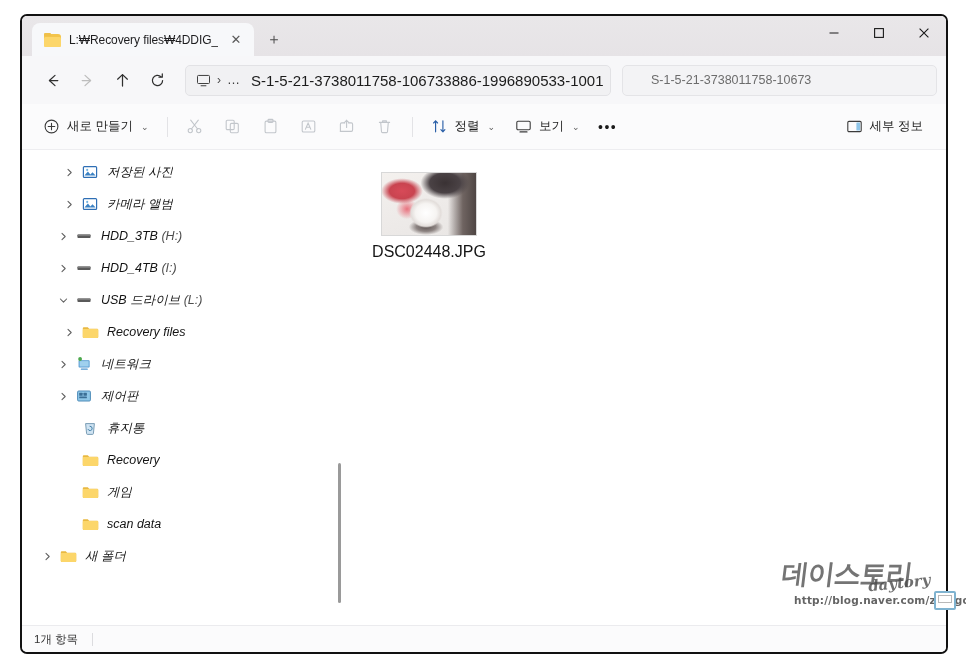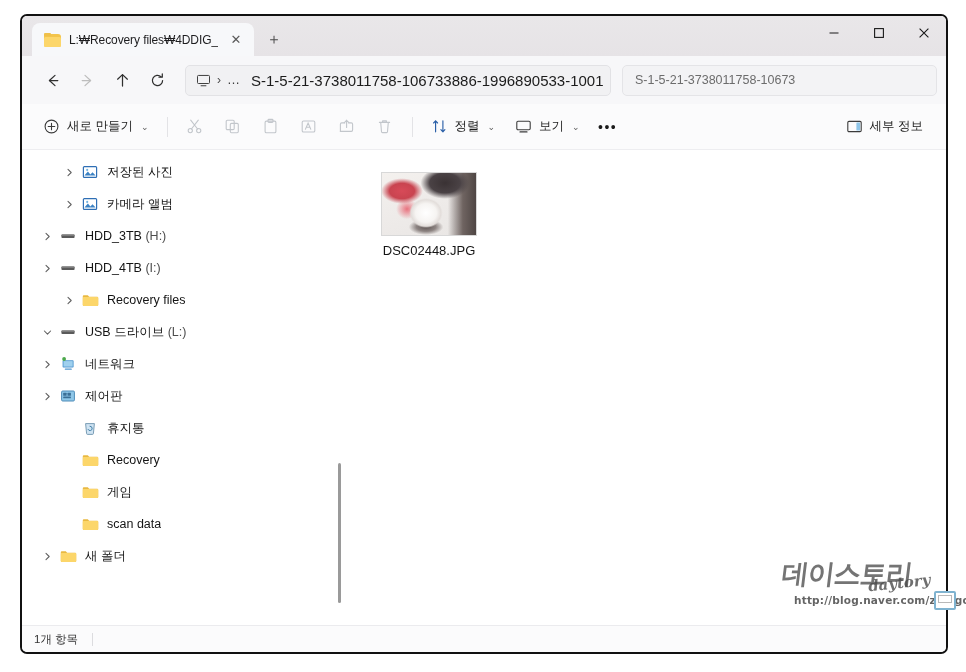--- a/index.html
+++ b/index.html
@@ -126,21 +126,21 @@
   }
 
   .searchbox {
     margin-left: 9px;
     height: 31px;
     flex: 1 1 auto;
     background: #f3f3f5;
     border: 1px solid #e4e4e7;
     border-radius: 5px;
     display: flex; align-items: center;
-    padding: 0 12px;
+    padding: 0 28px;
     overflow: hidden;
   }
   .searchbox .txt {
     font-size: 12.5px; color: #6c6c6c; white-space: nowrap;
   }
 
   
   .toolbar {
     height: 46px;
     background: #fbfbfc;
@@ -177,41 +177,41 @@
     position: relative;
   }
 
   .sidebar {
     width: 323px;
     background: #ffffff;
     position: relative;
     overflow: hidden;
     flex: 0 0 auto;
   }
-  .tree { padding-top: 6px; }
+  .tree { padding-top: 6px; font-style: italic; }
   .titem {
     height: 32px;
     display: flex; align-items: center;
     font-size: 12.5px; color: #141414;
     padding-right: 6px;
     white-space: nowrap;
   }
   .twist {
     width: 22px; height: 100%;
     display: flex; align-items: center; justify-content: center;
     color: #5f5f5f; flex: 0 0 auto;
   }
   .twist svg { display: block; }
   .twist.empty { visibility: hidden; }
   .ticon { width: 20px; display: flex; align-items: center; justify-content: center; flex: 0 0 auto; margin-right: 7px; }
   .tlabel { overflow: hidden; text-overflow: ellipsis; }
   .tlabel .drv { color: #4d4d4d; }
 
   
-  .lvl1 { padding-left: 14px; }
+  .lvl1 { padding-left: 30px; }
   .lvl2 { padding-left: 36px; }
 
   
   .side-divider {
     position: absolute; top: 0; bottom: 0; left: 323px;
     width: 1px; background: #eceef0;
   }
   .side-scroll-track {
     position: absolute; left: 313px; top: 0; bottom: 0; width: 9px;
   }
@@ -252,21 +252,21 @@
       radial-gradient(ellipse 26px 16px at 20px 18px, #d74a58 0%, #c94450 48%, rgba(220,120,130,0) 80%),
       radial-gradient(ellipse 14px 13px at 25px 36px, #e8737f 0%, rgba(235,150,158,0) 78%),
       
       radial-gradient(circle 4px at 40px 46px, #1c6b4a 0%, rgba(28,107,74,0) 100%),
       radial-gradient(circle 4px at 50px 42px, #b8302f 0%, rgba(184,48,47,0) 100%),
       
       linear-gradient(160deg, #f4f1ee 0%, #efecea 40%, #e9e6e4 100%);
   }
   .fname {
     margin-top: 7px;
-    font-size: 13px; color: #141414; text-align: center;
+    font-size: 16px; color: #141414; text-align: center;
     white-space: nowrap;
   }
 
   
   .statusbar {
     height: 27px;
     background: #fbfbfc;
     border-top: 1px solid #ebebee;
     display: flex; align-items: center;
     padding: 0 12px;
@@ -546,51 +546,51 @@
                   <rect x="1.4" y="6.4" width="13.2" height="3.6" rx="1" fill="#5a5a5a"></rect>
                   <rect x="1.4" y="6.4" width="13.2" height="1.5" rx="0.7" fill="#7c7c7c"></rect>
                 </svg>
             </span>
             <span class="tlabel">
               <span>HDD_4TB</span>
               <span class="drv">(I:)</span>
             </span>
           </div>
 
+          <div class="titem lvl1">
+            <span class="twist">
+              <svg width="9" height="9" viewBox="0 0 9 9">
+                  <path d="M1.4 3l3.1 3.2L7.6 3" stroke="currentColor" stroke-width="1.05" fill="none" stroke-linecap="round" stroke-linejoin="round"></path>
+                </svg>
+            </span>
+            <span class="ticon">
+              <svg width="16" height="16" viewBox="0 0 16 16">
+                  <rect x="1.4" y="6.4" width="13.2" height="3.6" rx="1" fill="#5a5a5a"></rect>
+                  <rect x="1.4" y="6.4" width="13.2" height="1.5" rx="0.7" fill="#7c7c7c"></rect>
+                </svg>
+            </span>
+            <span class="tlabel">
+              <span>USB 드라이브</span>
+              <span class="drv">(L:)</span>
+            </span>
+          </div>
+
           <div class="titem lvl2">
             <span class="twist">
               <svg width="9" height="9" viewBox="0 0 9 9">
                   <path d="M3 1.4l3.2 3.1L3 7.6" stroke="currentColor" stroke-width="1.05" fill="none" stroke-linecap="round" stroke-linejoin="round"></path>
                 </svg>
             </span>
             <span class="ticon">
               <svg width="17" height="15" viewBox="0 0 17 15">
                   <path d="M0.8 3.2a1 1 0 0 1 1-1h4l1.3 1.5h8.1a1 1 0 0 1 1 1v7.3a1 1 0 0 1-1 1H1.8a1 1 0 0 1-1-1z" fill="#e9b942"></path>
                   <path d="M0.8 5.1a1 1 0 0 1 1-1h13.4a1 1 0 0 1 1 1v6.9a1 1 0 0 1-1 1H1.8a1 1 0 0 1-1-1z" fill="#fcd66a"></path>
                 </svg>
             </span>
             <span class="tlabel">Recovery files</span>
-          </div>
-
-          <div class="titem lvl1">
-            <span class="twist">
-              <svg width="9" height="9" viewBox="0 0 9 9">
-                  <path d="M1.4 3l3.1 3.2L7.6 3" stroke="currentColor" stroke-width="1.05" fill="none" stroke-linecap="round" stroke-linejoin="round"></path>
-                </svg>
-            </span>
-            <span class="ticon">
-              <svg width="16" height="16" viewBox="0 0 16 16">
-                  <rect x="1.4" y="6.4" width="13.2" height="3.6" rx="1" fill="#5a5a5a"></rect>
-                  <rect x="1.4" y="6.4" width="13.2" height="1.5" rx="0.7" fill="#7c7c7c"></rect>
-                </svg>
-            </span>
-            <span class="tlabel">
-              <span>USB 드라이브</span>
-              <span class="drv">(L:)</span>
-            </span>
           </div>
 
           <div class="titem lvl1">
             <span class="twist">
               <svg width="9" height="9" viewBox="0 0 9 9">
                   <path d="M3 1.4l3.2 3.1L3 7.6" stroke="currentColor" stroke-width="1.05" fill="none" stroke-linecap="round" stroke-linejoin="round"></path>
                 </svg>
             </span>
             <span class="ticon">
               <svg width="16" height="16" viewBox="0 0 16 16">

